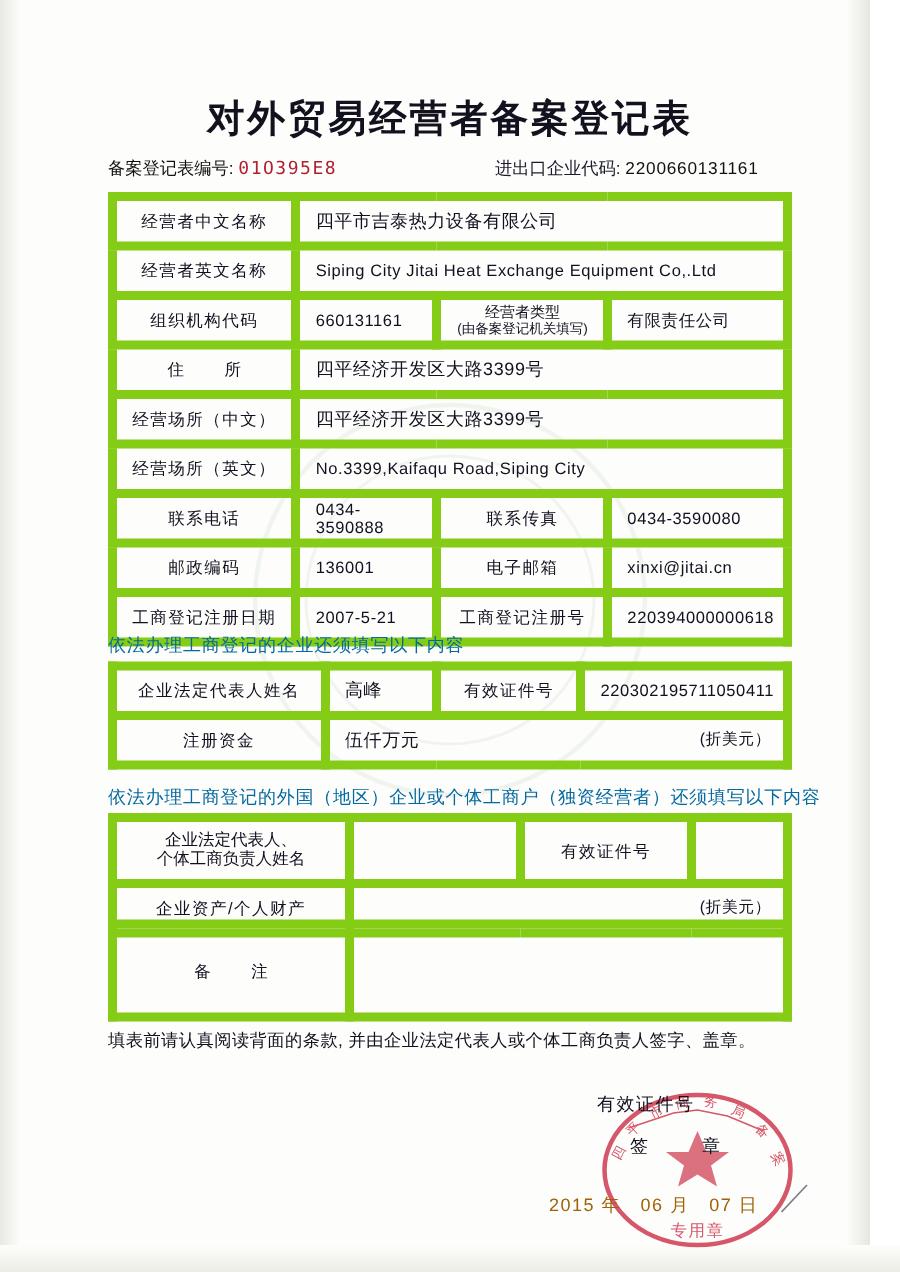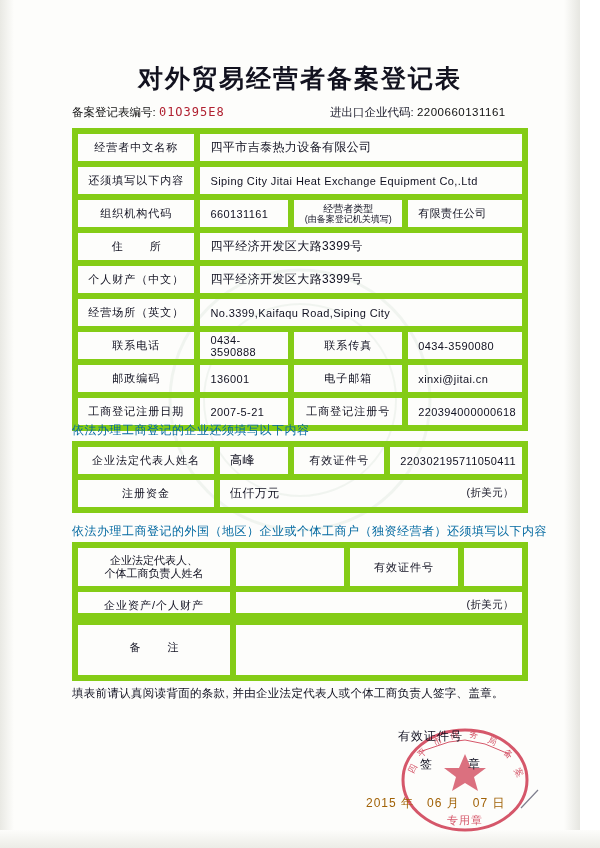--- a/index.html
+++ b/index.html
@@ -211,38 +211,38 @@
     </div>
   </div>
 
   <table class="main" style="top:128px;">
     <tbody>
         <tr>
       <td class="lbl">经营者中文名称</td>
       <td class="val val-cn" colspan="3">四平市吉泰热力设备有限公司</td>
     </tr>
     <tr>
-      <td class="lbl">还须填写以下内容</td>
+      <td class="lbl">经营者英文名称</td>
       <td class="val" colspan="3">Siping City Jitai Heat Exchange Equipment Co,.Ltd</td>
     </tr>
     <tr>
       <td class="lbl">组织机构代码</td>
       <td class="val" style="width:108px;">660131161</td>
       <td class="two-line" style="width:116px;">
         <span class="l1">经营者类型</span>
         <span class="l2">(由备案登记机关填写)</span>
       </td>
       <td class="val">有限责任公司</td>
     </tr>
     <tr>
       <td class="lbl-sp">住　所</td>
       <td class="val val-cn" colspan="3">四平经济开发区大路3399号</td>
     </tr>
     <tr>
-      <td class="lbl">个人财产（中文）</td>
+      <td class="lbl">经营场所（中文）</td>
       <td class="val val-cn" colspan="3">四平经济开发区大路3399号</td>
     </tr>
     <tr>
       <td class="lbl">经营场所（英文）</td>
       <td class="val" colspan="3">No.3399,Kaifaqu Road,Siping City</td>
     </tr>
     <tr>
       <td class="lbl">联系电话</td>
       <td class="val">0434-3590888</td>
       <td class="lbl" style="width:116px;">联系传真</td>

